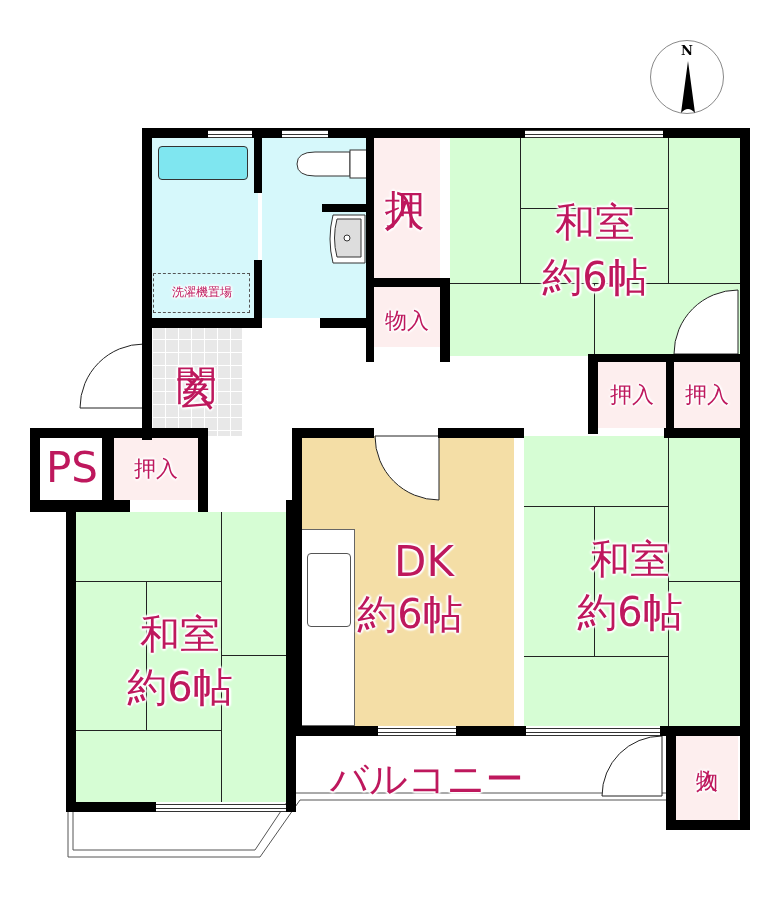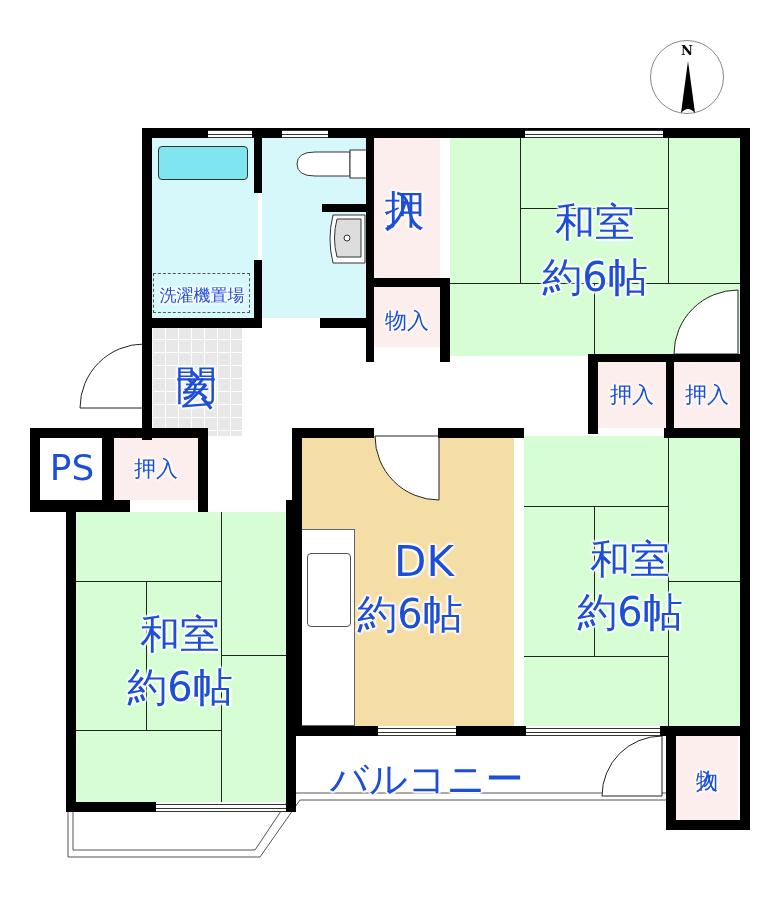--- a/index.html
+++ b/index.html
@@ -9,41 +9,41 @@
   .tatami { background:#d6fdd4; }
   .wet { background:#d6f8fb; }
   .closet { background:#fdeeee; }
   .dk { background:#f4dea6; }
   .genkan { background:#e8e8e8;
     background-image: linear-gradient(#fff 1px, transparent 1px), linear-gradient(90deg, #fff 1px, transparent 1px);
     background-size: 13px 13px; }
   .line { position:absolute; background:#222; }
   .win { position:absolute; background:#fff; border-top:1px solid #333; border-bottom:1px solid #333; box-sizing:border-box; }
   .win::after { content:""; position:absolute; left:0; right:0; top:50%; border-top:1px solid #333; }
-  .label { position:absolute; color:#1d4ed8; text-align:center; white-space:nowrap;
+  .label { position:absolute; color:#be185d; text-align:center; white-space:nowrap;
     text-shadow: 0 0 3px #fff, 0 0 3px #fff, 0 0 3px #fff, 2px 0 2px #fff, -2px 0 2px #fff, 0 2px 2px #fff, 0 -2px 2px #fff; }
   .big { font-size:40px; line-height:44px; }
   .mid { font-size:22px; line-height:26px; }
   .vert { writing-mode: vertical-rl; text-orientation: upright; }
   svg { position:absolute; overflow:visible; }
 </style>
 </head>
 <body>
 
 <div class="abs" style="left:650px;top:40px;width:74px;height:74px;border:1px solid #888;border-radius:50%;">
   <div class="abs" style="left:0;right:0;top:2px;text-align:center;font-family:'DejaVu Serif',serif;font-weight:bold;font-size:13px;">N</div>
   <svg width="74" height="74" style="left:0;top:0;">
     <path d="M37 20 L30 72 Q37 64 44 72 Z" fill="#000"></path>
   </svg>
 </div>
 
 <div class="abs wet" style="left:150px;top:138px;width:108px;height:180px;"></div>
 <div class="abs" style="left:158px;top:146px;width:90px;height:34px;background:#7fe6f0;border:1px solid #333;border-radius:4px;"></div>
 <div class="abs" style="left:153px;top:273px;width:97px;height:40px;border:1px dashed #555;"></div>
-<div class="label" style="left:150px;top:284px;width:104px;font-size:17px;">洗濯機置場</div>
+<div class="label" style="left:150px;top:284px;width:104px;font-size:12px;">洗濯機置場</div>
 
 <div class="abs wet" style="left:262px;top:138px;width:106px;height:180px;"></div>
 <svg width="80" height="50" style="left:295px;top:150px;">
   <path d="M20 2 Q2 2 2 14 Q2 26 20 26 L55 26 L55 2 Z" fill="#fff" stroke="#333"></path>
   <rect x="55" y="0" width="18" height="28" fill="#fff" stroke="#333"></rect>
 </svg>
 <svg width="40" height="50" style="left:327px;top:213px;">
   <path d="M6 2 L38 2 L38 50 L6 50 Q0 26 6 2 Z" fill="#fff" stroke="#333"></path>
   <path d="M10 6 L34 6 L34 44 L10 44 Q5 25 10 6 Z" fill="#ddd" stroke="#333"></path>
   <circle cx="20" cy="25" r="3" fill="#fff" stroke="#333"></circle>
@@ -71,21 +71,21 @@
 <div class="abs closet" style="left:674px;top:362px;width:66px;height:66px;"></div>
 <div class="label mid" style="left:674px;top:382px;width:66px;">押入</div>
 
 <div class="abs genkan" style="left:152px;top:326px;width:90px;height:110px;"></div>
 <div class="label big vert" style="left:175px;top:336px;">玄関</div>
 <svg width="80" height="70" style="left:76px;top:342px;">
   <path d="M68 2 A64 64 0 0 0 4 66 L68 66 Z" fill="#fff" stroke="#222"></path>
 </svg>
 
 <div class="abs" style="left:40px;top:438px;width:62px;height:62px;background:#fff;"></div>
-<div class="label" style="left:40px;top:446px;width:64px;font-size:36px;line-height:44px;">PS</div>
+<div class="label" style="left:40px;top:446px;width:64px;font-size:42px;line-height:44px;">PS</div>
 <div class="abs closet" style="left:114px;top:438px;width:84px;height:62px;"></div>
 <div class="label mid" style="left:114px;top:456px;width:84px;">押入</div>
 
 <div class="abs tatami" style="left:76px;top:512px;width:210px;height:290px;"></div>
 <div class="line" style="left:221px;top:512px;width:1px;height:290px;"></div>
 <div class="line" style="left:76px;top:581px;width:145px;height:1px;"></div>
 <div class="line" style="left:146px;top:581px;width:1px;height:149px;"></div>
 <div class="line" style="left:221px;top:655px;width:65px;height:1px;"></div>
 <div class="line" style="left:76px;top:730px;width:145px;height:1px;"></div>
 <div class="label big" style="left:105px;top:612px;width:150px;">和室</div>

